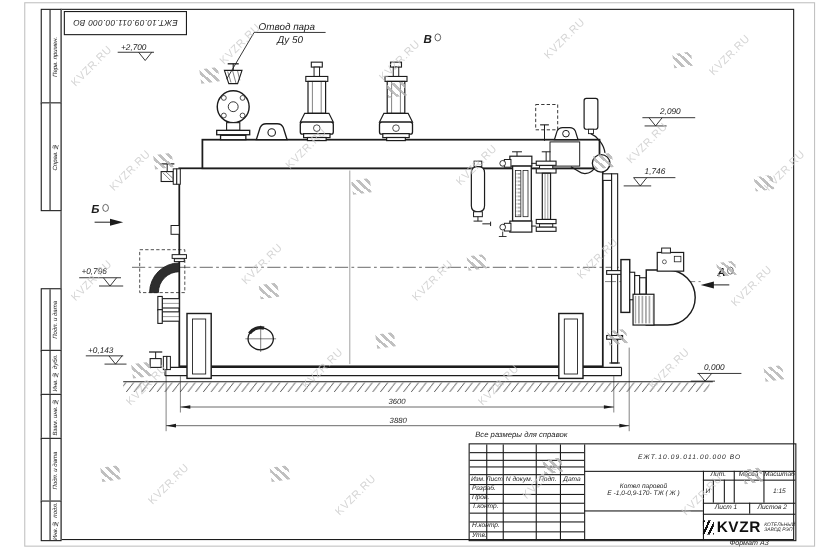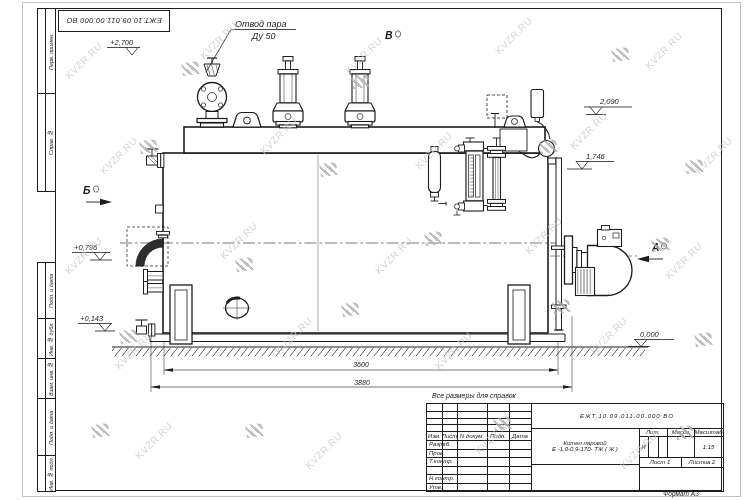--- a/index.html
+++ b/index.html
@@ -394,20 +394,28 @@
     </div>
 
     <div class="cell" style="left:212px;top:24px;width:28px;height:8px;">Лит.</div>
     <div class="cell" style="left:240px;top:24px;width:27px;height:8px;">Масса</div>
     <div class="cell" style="left:267px;top:24px;width:29px;height:8px;">Масштаб</div>
     <div class="cell litval" style="left:212px;top:32px;width:9px;height:21px;">И</div>
     <div class="cell scaleval" style="left:267px;top:32px;width:29px;height:21px;">1:15</div>
     <div class="cell" style="left:212px;top:53px;width:42px;height:10px;">Лист 1</div>
     <div class="cell" style="left:254px;top:53px;width:42px;height:10px;">Листов 2</div>
 
+    <div class="logo" style="left:212px;top:63px;width:84px;height:24px;">
+      <div class="spring"></div>
+      <span class="kvzr">KVZR</span>
+      <span class="sub">
+        <span>КОТЕЛЬНЫЙ</span><br>
+        <span>ЗАВОД РЭП</span>
+      </span>
+    </div>
   </div>
 
   <div class="fmt">Формат А3</div>
 
   <div id="wmlayer">
       <span class="wm" style="left: 60px; top: 55px;">KVZR.RU</span>
       <span class="wm" style="left: 195px; top: 35px;">KVZR.RU</span>
       <span class="wm" style="left: 340px; top: 50px;">KVZR.RU</span>
       <span class="wm" style="left: 490px; top: 30px;">KVZR.RU</span>
       <span class="wm" style="left: 640px; top: 45px;">KVZR.RU</span>

